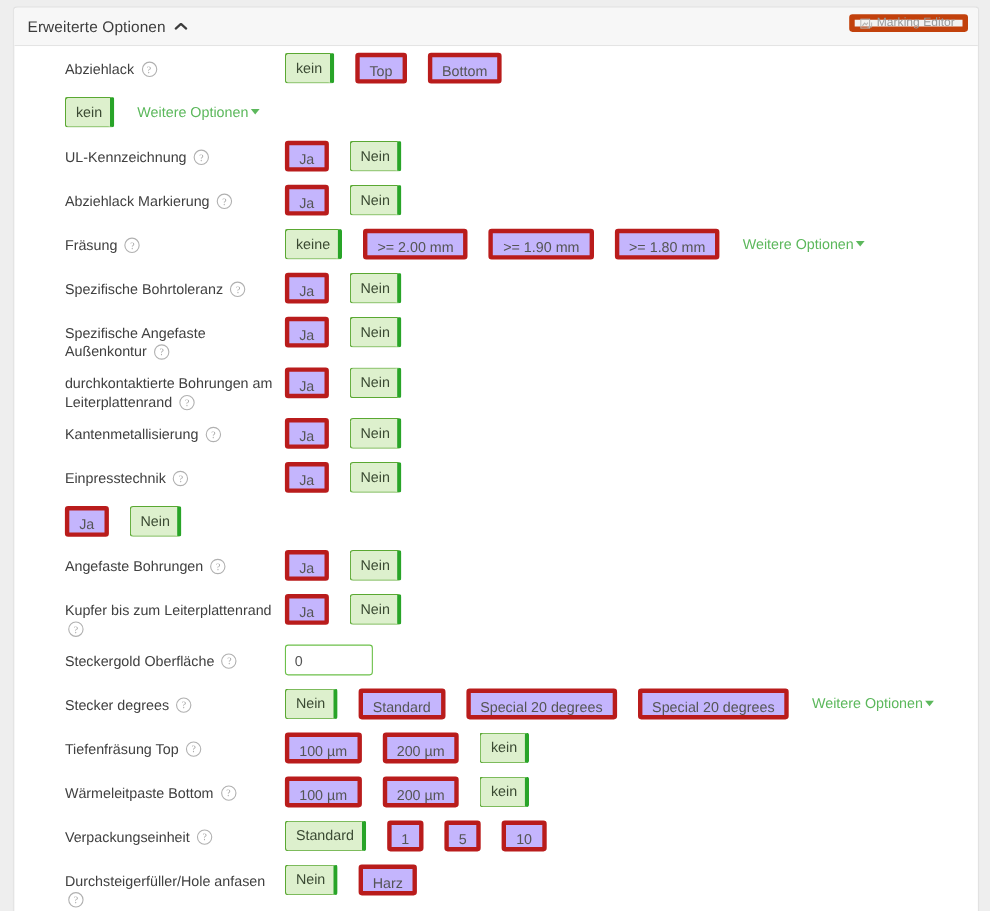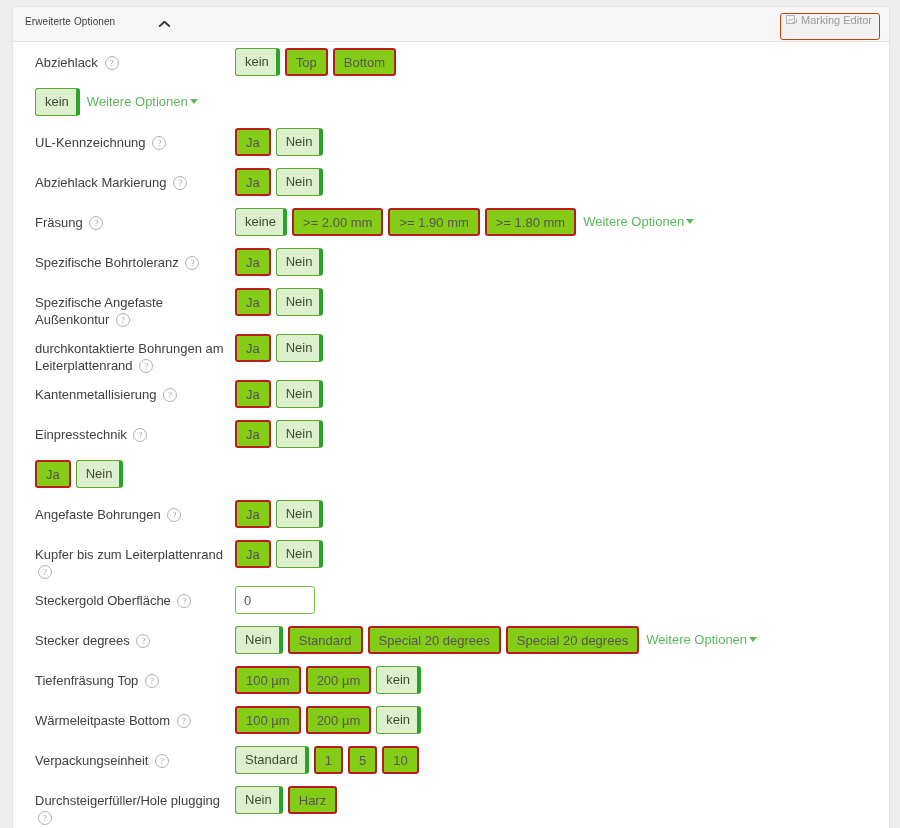--- a/index.html
+++ b/index.html
@@ -32,21 +32,21 @@
     position: relative;
     height: 34px;
     background: #f7f7f7;
     border-bottom: 1px solid #e2e2e2;
     border-radius: 3px 3px 0 0;
   }
   .panel-title {
     position: absolute;
     left: 12px;
     top: 9px;
-    font-size: 10px;
+    font-size: 14px;
     color: #3c3c3c;
     letter-spacing: .1px;
   }
   .chevron-up {
     position: absolute;
     left: 146px;
     top: 13px;
     width: 11px;
     height: 8px;
     cursor: pointer;
@@ -61,47 +61,49 @@
     background: #3c3c3c;
     border-radius: 1px;
   }
   .chevron-up::before { left: -1px; transform: rotate(-42deg); }
   .chevron-up::after  { left: 4px;  transform: rotate(42deg); }
 
   .marking-editor {
     position: absolute;
     right: 9px;
     top: 6px;
-    height: 27px;
+    height: 16px;
     box-sizing: border-box;
     padding: 0 7px 0 5px;
     display: flex;
+    align-items: center;
     gap: 4px;
     background: #f2f2f2;
-    border: 1px solid #c2410c;
+    border: 5px solid #c2410c;
     border-radius: 3px;
     font-size: 11px;
     color: #9a9a9a;
     cursor: pointer;
   }
   .me-icon {
     display: inline-block;
     width: 11px;
     height: 11px;
     position: relative;
   }
   .me-icon svg { display: block; }
 
   .panel-body { padding: 0 0 14px 0; }
 
   .row {
     display: flex;
     align-items: flex-start;
     min-height: 40px;
     padding: 0 0 0 22px;
+    margin-left: 24px;
   }
   .row-label {
     width: 200px;
     flex: 0 0 200px;
     padding-top: 12px;
     padding-right: 10px;
     box-sizing: border-box;
     line-height: 17px;
     color: #404040;
     font-size: 13px;
@@ -119,33 +121,33 @@
     vertical-align: 1px;
     margin-left: 3px;
     cursor: pointer;
     font-family: "Liberation Serif", serif;
   }
   .row-controls {
     padding-top: 6px;
     display: flex;
     align-items: center;
     flex-wrap: wrap;
-    gap: 0;
+    gap: 14px;
   }
 
   .btn {
     display: inline-block;
     box-sizing: border-box;
     height: 28px;
     line-height: 26px;
     padding: 0 9px;
     margin-right: 5px;
     font-size: 13px;
-    background: #84cc16;
-    border: 2px solid #b91c1c;
+    background: #c4b5fd;
+    border: 4px solid #b91c1c;
     border-radius: 3px;
     color: #555555;
     cursor: pointer;
     white-space: nowrap;
   }
   .btn.selected {
     background: #ddf0cd;
     border: 1px solid #5aa832;
     border-right: 4px solid #28a428;
     color: #3b4a33;
@@ -335,21 +337,21 @@
       <div class="row">
         <div class="row-label"><span>Verpackungseinheit</span> <span class="help-icon">?</span></div>
         <div class="row-controls">
           <button class="btn selected">Standard</button>
           <button class="btn">1</button>
           <button class="btn">5</button>
           <button class="btn">10</button>
         </div>
       </div>
       <div class="row">
-        <div class="row-label"><span>Durchsteigerfüller/Hole plugging</span> <span class="help-icon">?</span></div>
+        <div class="row-label"><span>Durchsteigerfüller/Hole anfasen</span> <span class="help-icon">?</span></div>
         <div class="row-controls">
           <button class="btn selected">Nein</button>
           <button class="btn">Harz</button>
         </div>
       </div>
     </div>
 
 </div>
 
 </body></html>

